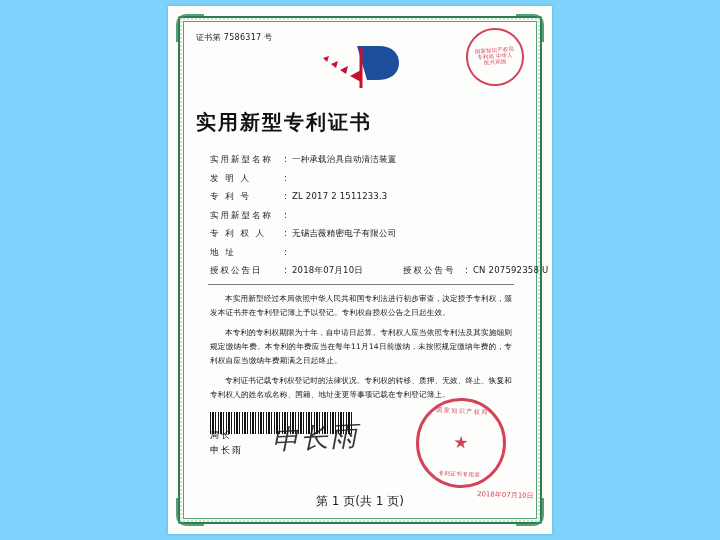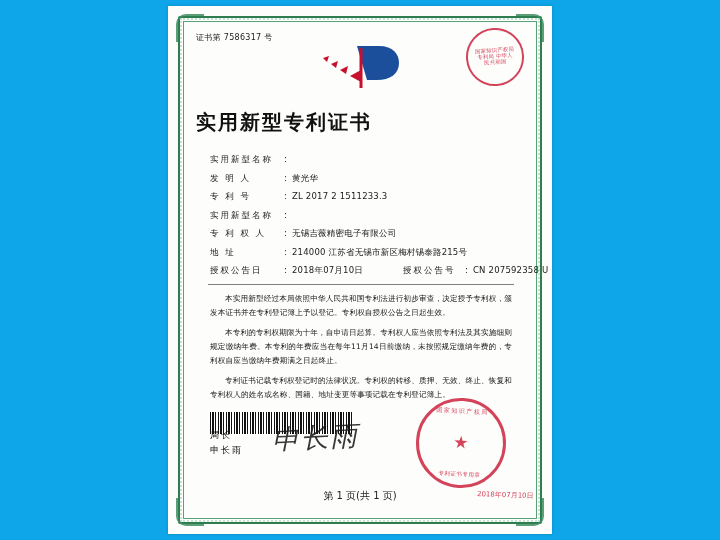--- a/index.html
+++ b/index.html
@@ -7,21 +7,21 @@
     padding: 0;
     width: 720px;
     height: 540px;
     background: #ffffff;
     font-family: "DejaVu Sans", sans-serif;
   }
   #page {
     position: relative;
     width: 720px;
     height: 540px;
-    background: #0ea5e9;
+    background: #7dd3fc;
     overflow: hidden;
     text-decoration: underline;
   }
   
   .paper {
     position: absolute;
     left: 168px;
     top: 6px;
     width: 384px;
     height: 528px;
@@ -181,23 +181,23 @@
     font-size: 27px;
     color: #1b1b1b;
     font-style: italic;
     letter-spacing: 2px;
     transform: rotate(-3deg);
     opacity: .88;
   }
   .page-num {
     position: absolute;
     left: 0; right: 0;
-    bottom: 9px;
+    bottom: 2px;
     text-align: center;
-    font-size: 10px;
+    font-size: 12px;
     color: #222;
   }
   
   .seal {
     position: absolute;
     border: 2.5px solid #c8102e;
     border-radius: 50%;
     color: #c8102e;
     opacity: .78;
     display: flex;
@@ -280,26 +280,26 @@
         </svg>
       </div>
 
       <div class="title">实用新型专利证书</div>
 
       <div class="fields">
 
         <div class="field-row">
           <span class="field-label">实用新型名称</span>
           <span class="field-colon">:</span>
+          <span class="field-value">一种承载治具自动清洁装置</span>
         </div>
 
         <div class="field-row">
           <span class="field-label">发 明 人</span>
           <span class="field-colon">:</span>
-          <span class="field-value">黄光华</span>
         </div>
 
         <div class="field-row">
           <span class="field-label">专 利 号</span>
           <span class="field-colon">:</span>
           <span class="field-value">ZL 2017 2 1511233.3</span>
         </div>
 
         <div class="field-row">
           <span class="field-label">实用新型名称</span>
@@ -308,21 +308,20 @@
 
         <div class="field-row">
           <span class="field-label">专 利 权 人</span>
           <span class="field-colon">:</span>
           <span class="field-value">无锡吉薇精密电子有限公司</span>
         </div>
 
         <div class="field-row">
           <span class="field-label">地      址</span>
           <span class="field-colon">:</span>
-          <span class="field-value">214000 江苏省无锡市新区梅村锡泰路215号</span>
         </div>
 
         <div class="field-row split">
           <span class="field-label">授权公告日</span>
           <span class="field-colon">:</span>
           <span class="field-value">2018年07月10日</span>
           <span class="pub-extra">
             <span class="field-label">授权公告号</span>
             <span class="field-colon">:</span>
             <span class="field-value">CN 207592358 U</span>

